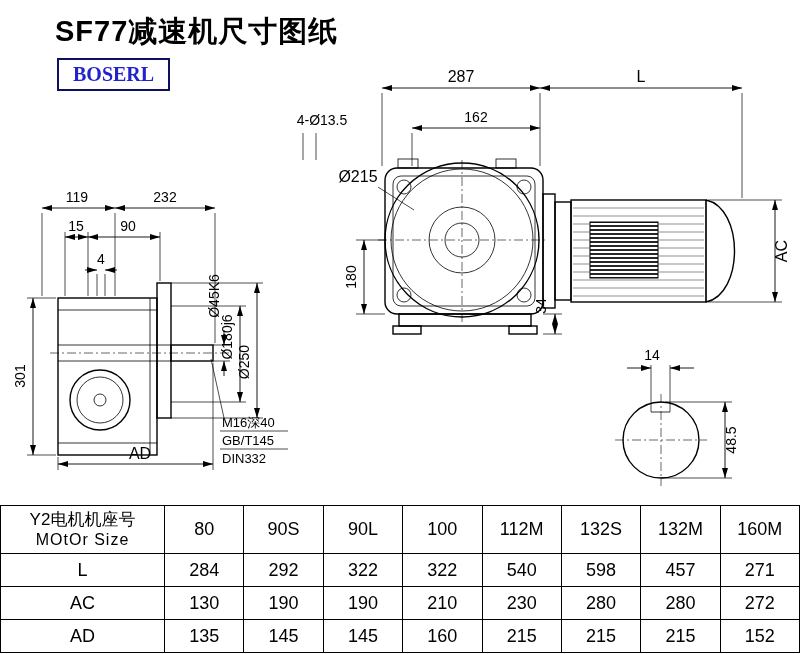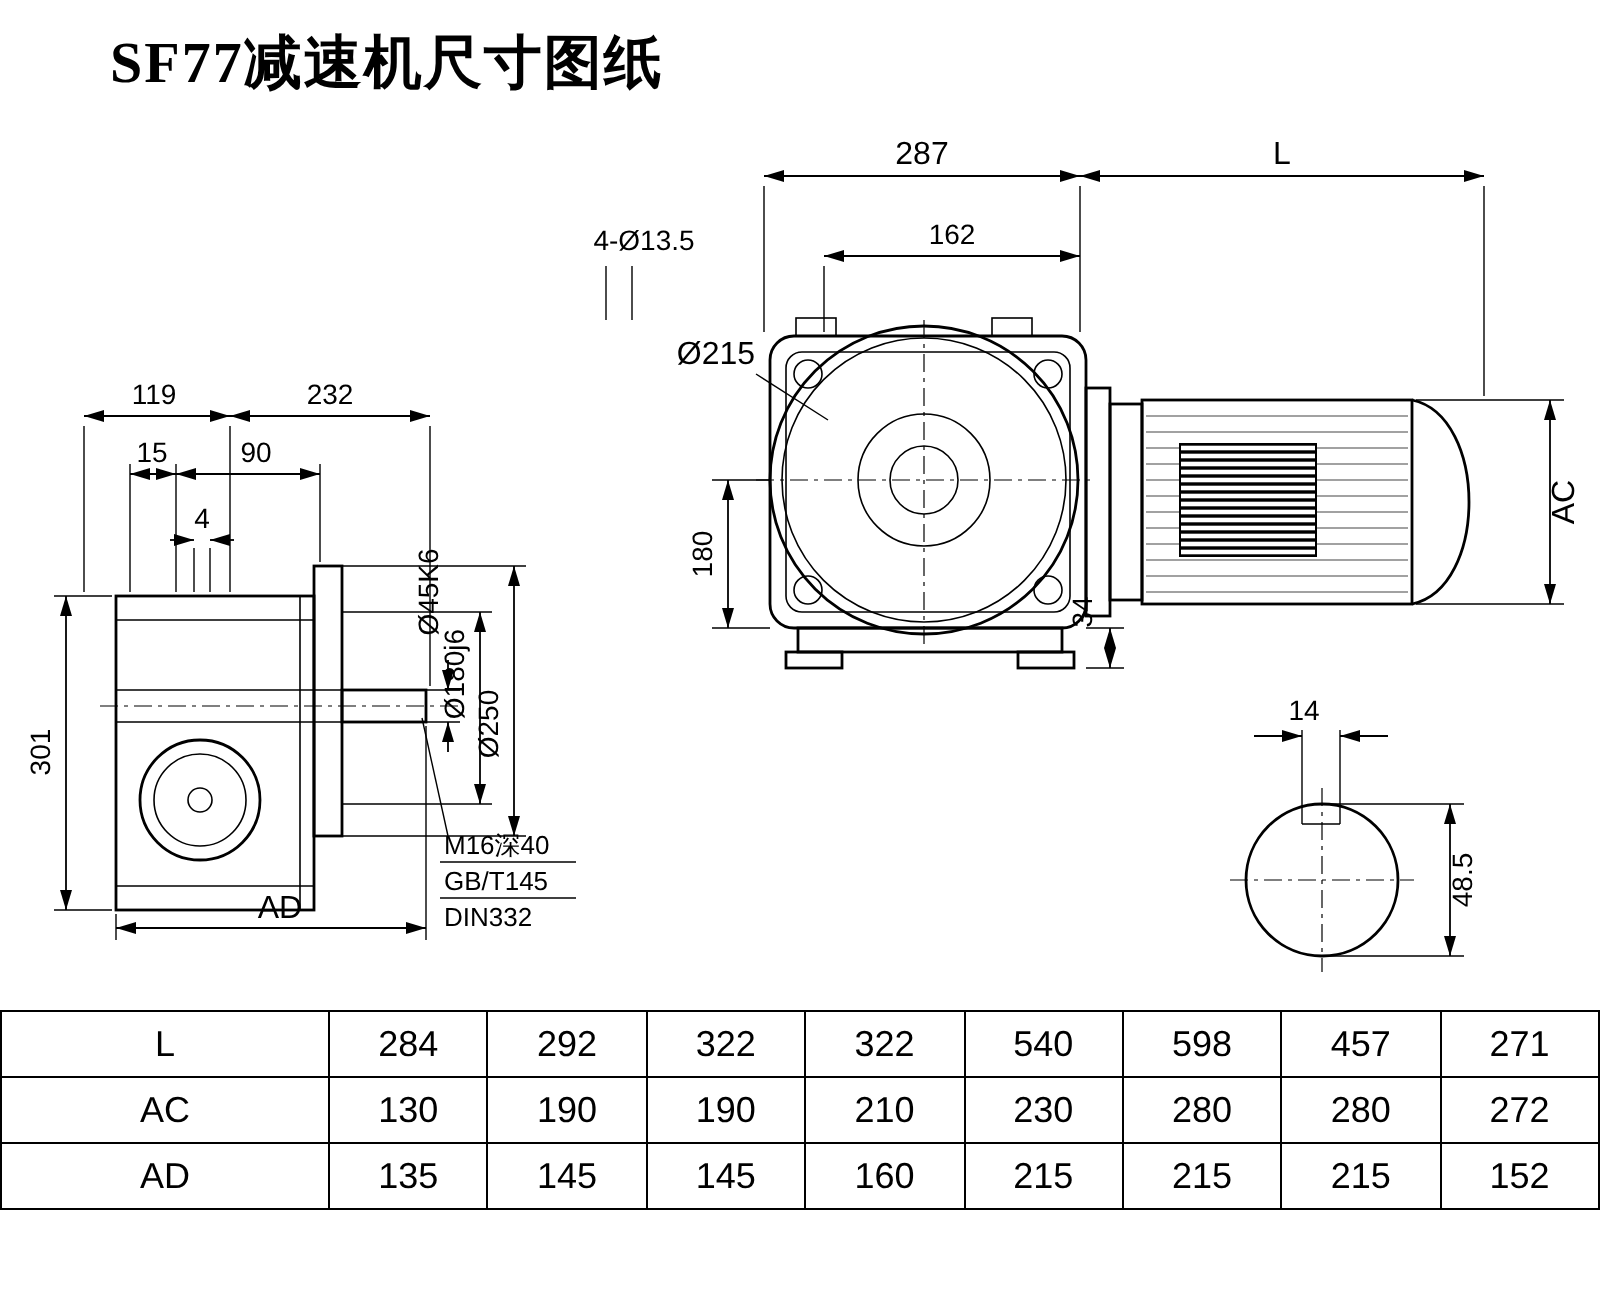--- a/index.html
+++ b/index.html
@@ -1,20 +1,20 @@
 <!DOCTYPE html>
 <html><head>
 <meta charset="utf-8">
 <style>
   * { margin:0; padding:0; box-sizing:border-box; }
   body { background:#ffffff; font-family:"Liberation Sans", sans-serif; }
   .canvas { position:relative; width:800px; height:654px; background:#fff; overflow:hidden; }
 
   .title { position:absolute; left:55px; top:12px; font-size:29px; font-weight:bold;
-           color:#000; letter-spacing:1px; font-family:Liberation Serif, serif; }
+           color:#000; letter-spacing:1px; font-family:Liberation Sans, sans-serif; }
   .logo  { position:absolute; left:57px; top:58px; border:2px solid #101060;
            color:#2222cc; font-weight:bold; font-size:20px; padding:3px 14px;
            font-family:"Liberation Serif", serif; background:#fff; }
 
   svg.drawing { position:absolute; left:0; top:0; }
   svg text { font-family:"Liberation Sans", sans-serif; font-size:14px; fill:#000; }
   svg .t13 { font-size:13px; }
   svg .t16 { font-size:16px; }
   .ol   { fill:none; stroke:#000; stroke-width:1.4; }
   .thin { fill:none; stroke:#000; stroke-width:0.8; }
@@ -32,20 +32,23 @@
   tr.data { height:33px; }
   .hdr-l1 { font-size:17px; line-height:1.25; }
   .hdr-l2 { font-size:16px; line-height:1.25; letter-spacing:1px; }
 </style>
 </head>
 <body>
 
 <div class="canvas">
 
   <div class="title">SF77减速机尺寸图纸</div>
+  <div class="logo">
+    <span>BOSERL</span>
+  </div>
 
   <svg class="drawing" width="800" height="505" viewBox="0 0 800 505">
     <defs>
       <marker id="arr" viewBox="0 0 10 10" refX="10" refY="5" markerWidth="10" markerHeight="10" markerUnits="userSpaceOnUse" orient="auto-start-reverse">
         <path d="M0,2 L10,5 L0,8 Z" fill="#000"></path>
       </marker>
       <pattern id="hstripe" width="4" height="4" patternUnits="userSpaceOnUse">
         <rect width="4" height="4" fill="#fff"></rect>
         <line x1="0" y1="2" x2="4" y2="2" stroke="#000" stroke-width="1.7"></line>
       </pattern>
@@ -224,20 +227,34 @@
       <col>
         <col>
         <col>
         <col>
         <col>
         <col>
         <col>
         <col>
     </colgroup>
     <tbody>
+        <tr class="hdr">
+      <th>
+        <div class="hdr-l1">Y2电机机座号</div>
+        <div class="hdr-l2">MOtOr Size</div>
+      </th>
+      <th>80</th>
+      <th>90S</th>
+      <th>90L</th>
+      <th>100</th>
+      <th>112M</th>
+      <th>132S</th>
+      <th>132M</th>
+      <th>160M</th>
+    </tr>
     <tr class="data">
       <td>L</td>
       <td>284</td>
       <td>292</td>
       <td>322</td>
       <td>322</td>
       <td>540</td>
       <td>598</td>
       <td>457</td>
       <td>271</td>

